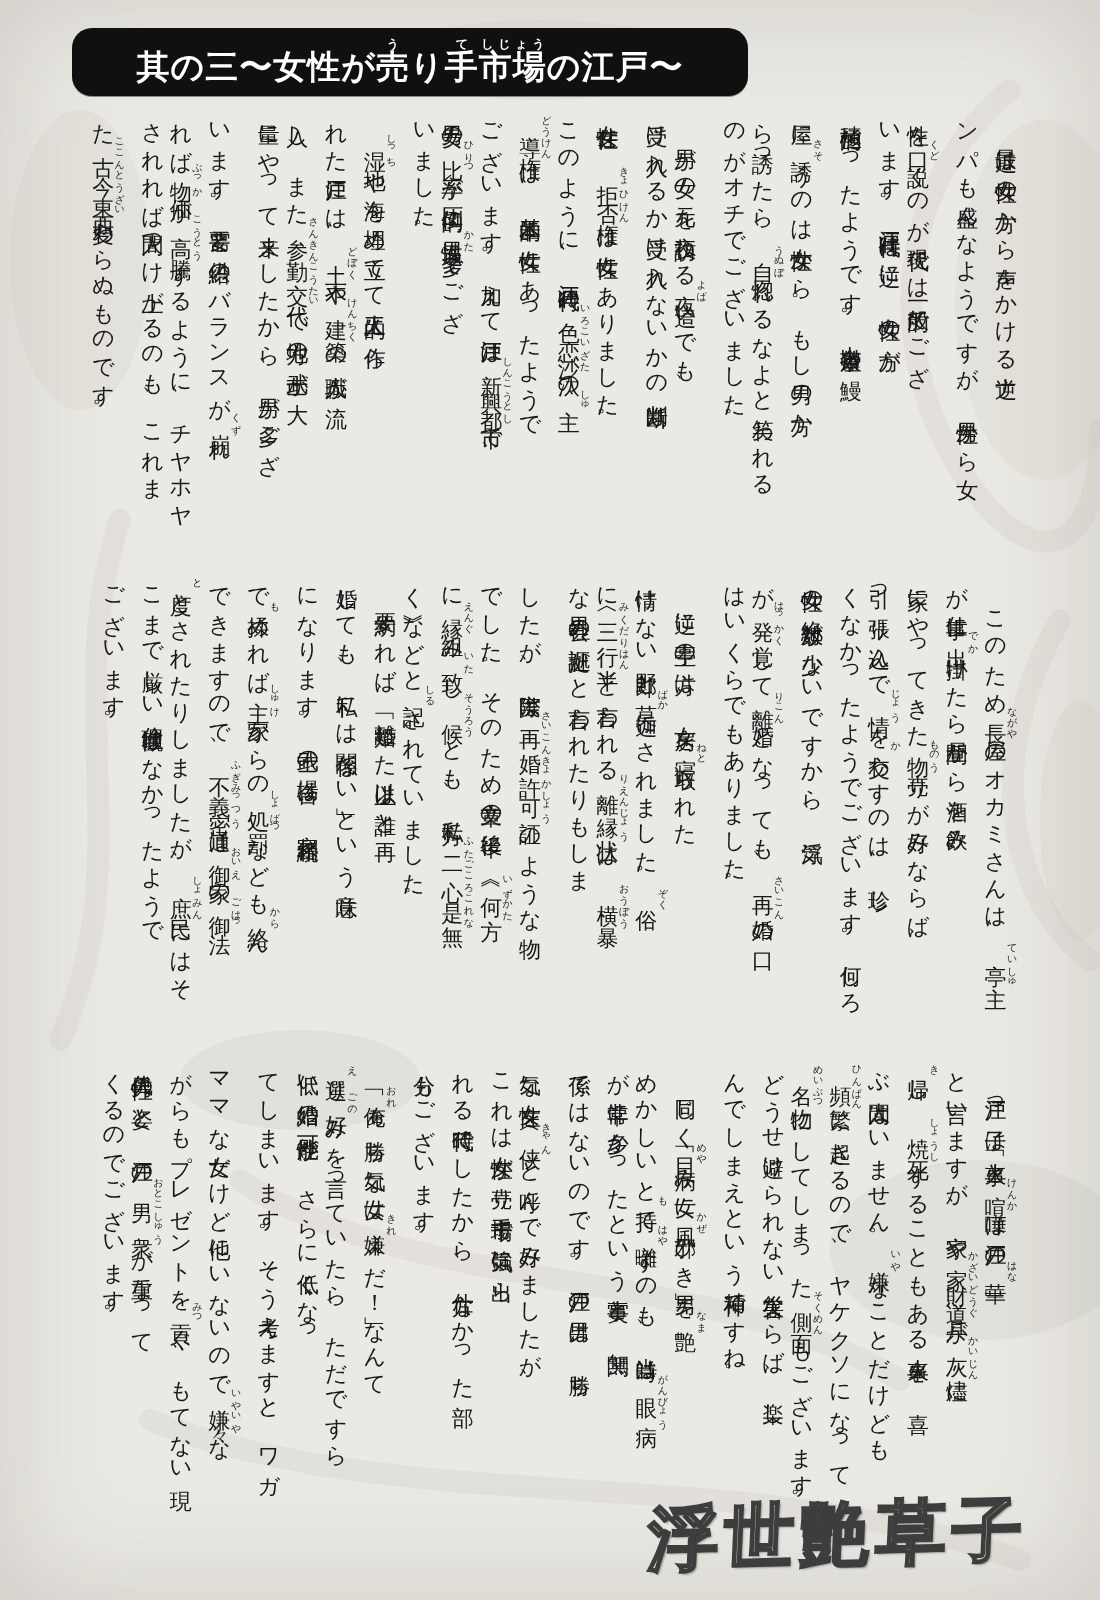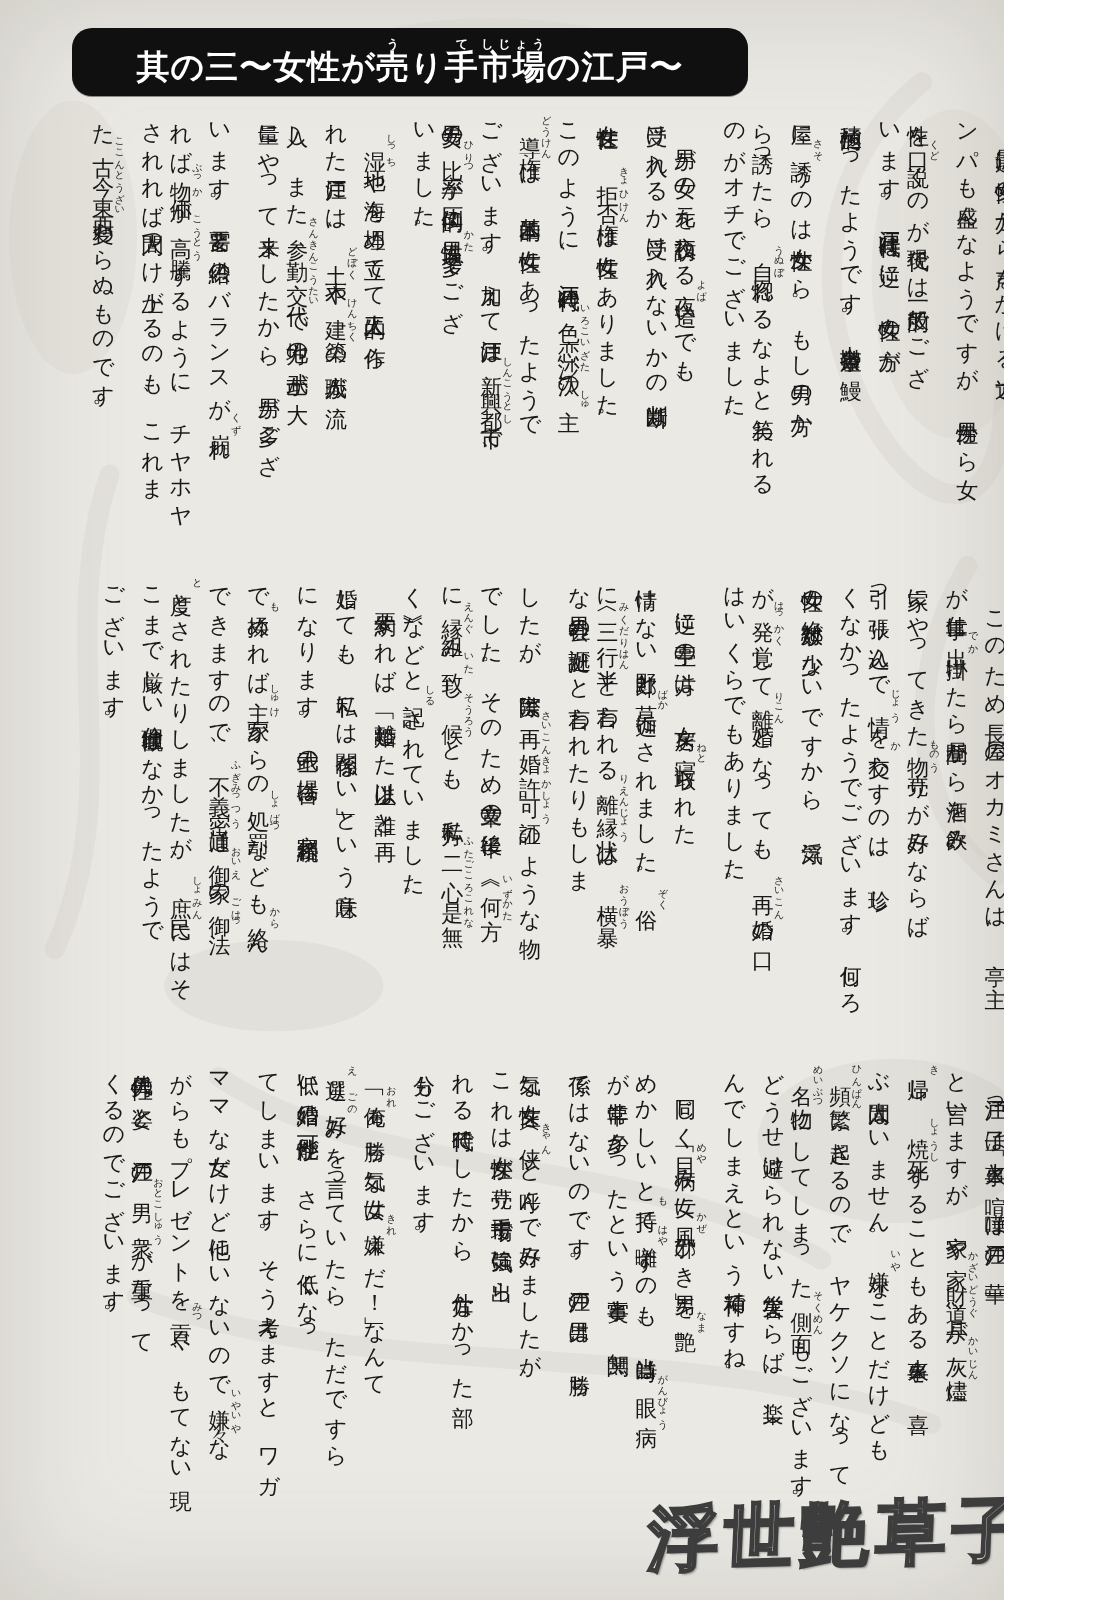--- a/index.html
+++ b/index.html
@@ -1,18 +1,18 @@
 <!DOCTYPE html>
 <html><head>
 <meta charset="utf-8">
 <style>
   html,body{margin:0;padding:0;}
   .page{
     position:relative;
-    width:1004px;height:1600px;
+    width:1100px;height:1600px;
     background:#ebe9e4;
     overflow:hidden;
     font-family:"Liberation Serif","DejaVu Serif",serif;
     box-shadow:inset 0 0 120px rgba(120,115,105,.25);
     text-decoration:underline;
   }
   .bg-art{position:absolute;inset:0;pointer-events:none;}
   .title-banner{
     position:absolute;left:72px;top:28px;width:676px;height:68px;
     background:#101010;border-radius:20px;

